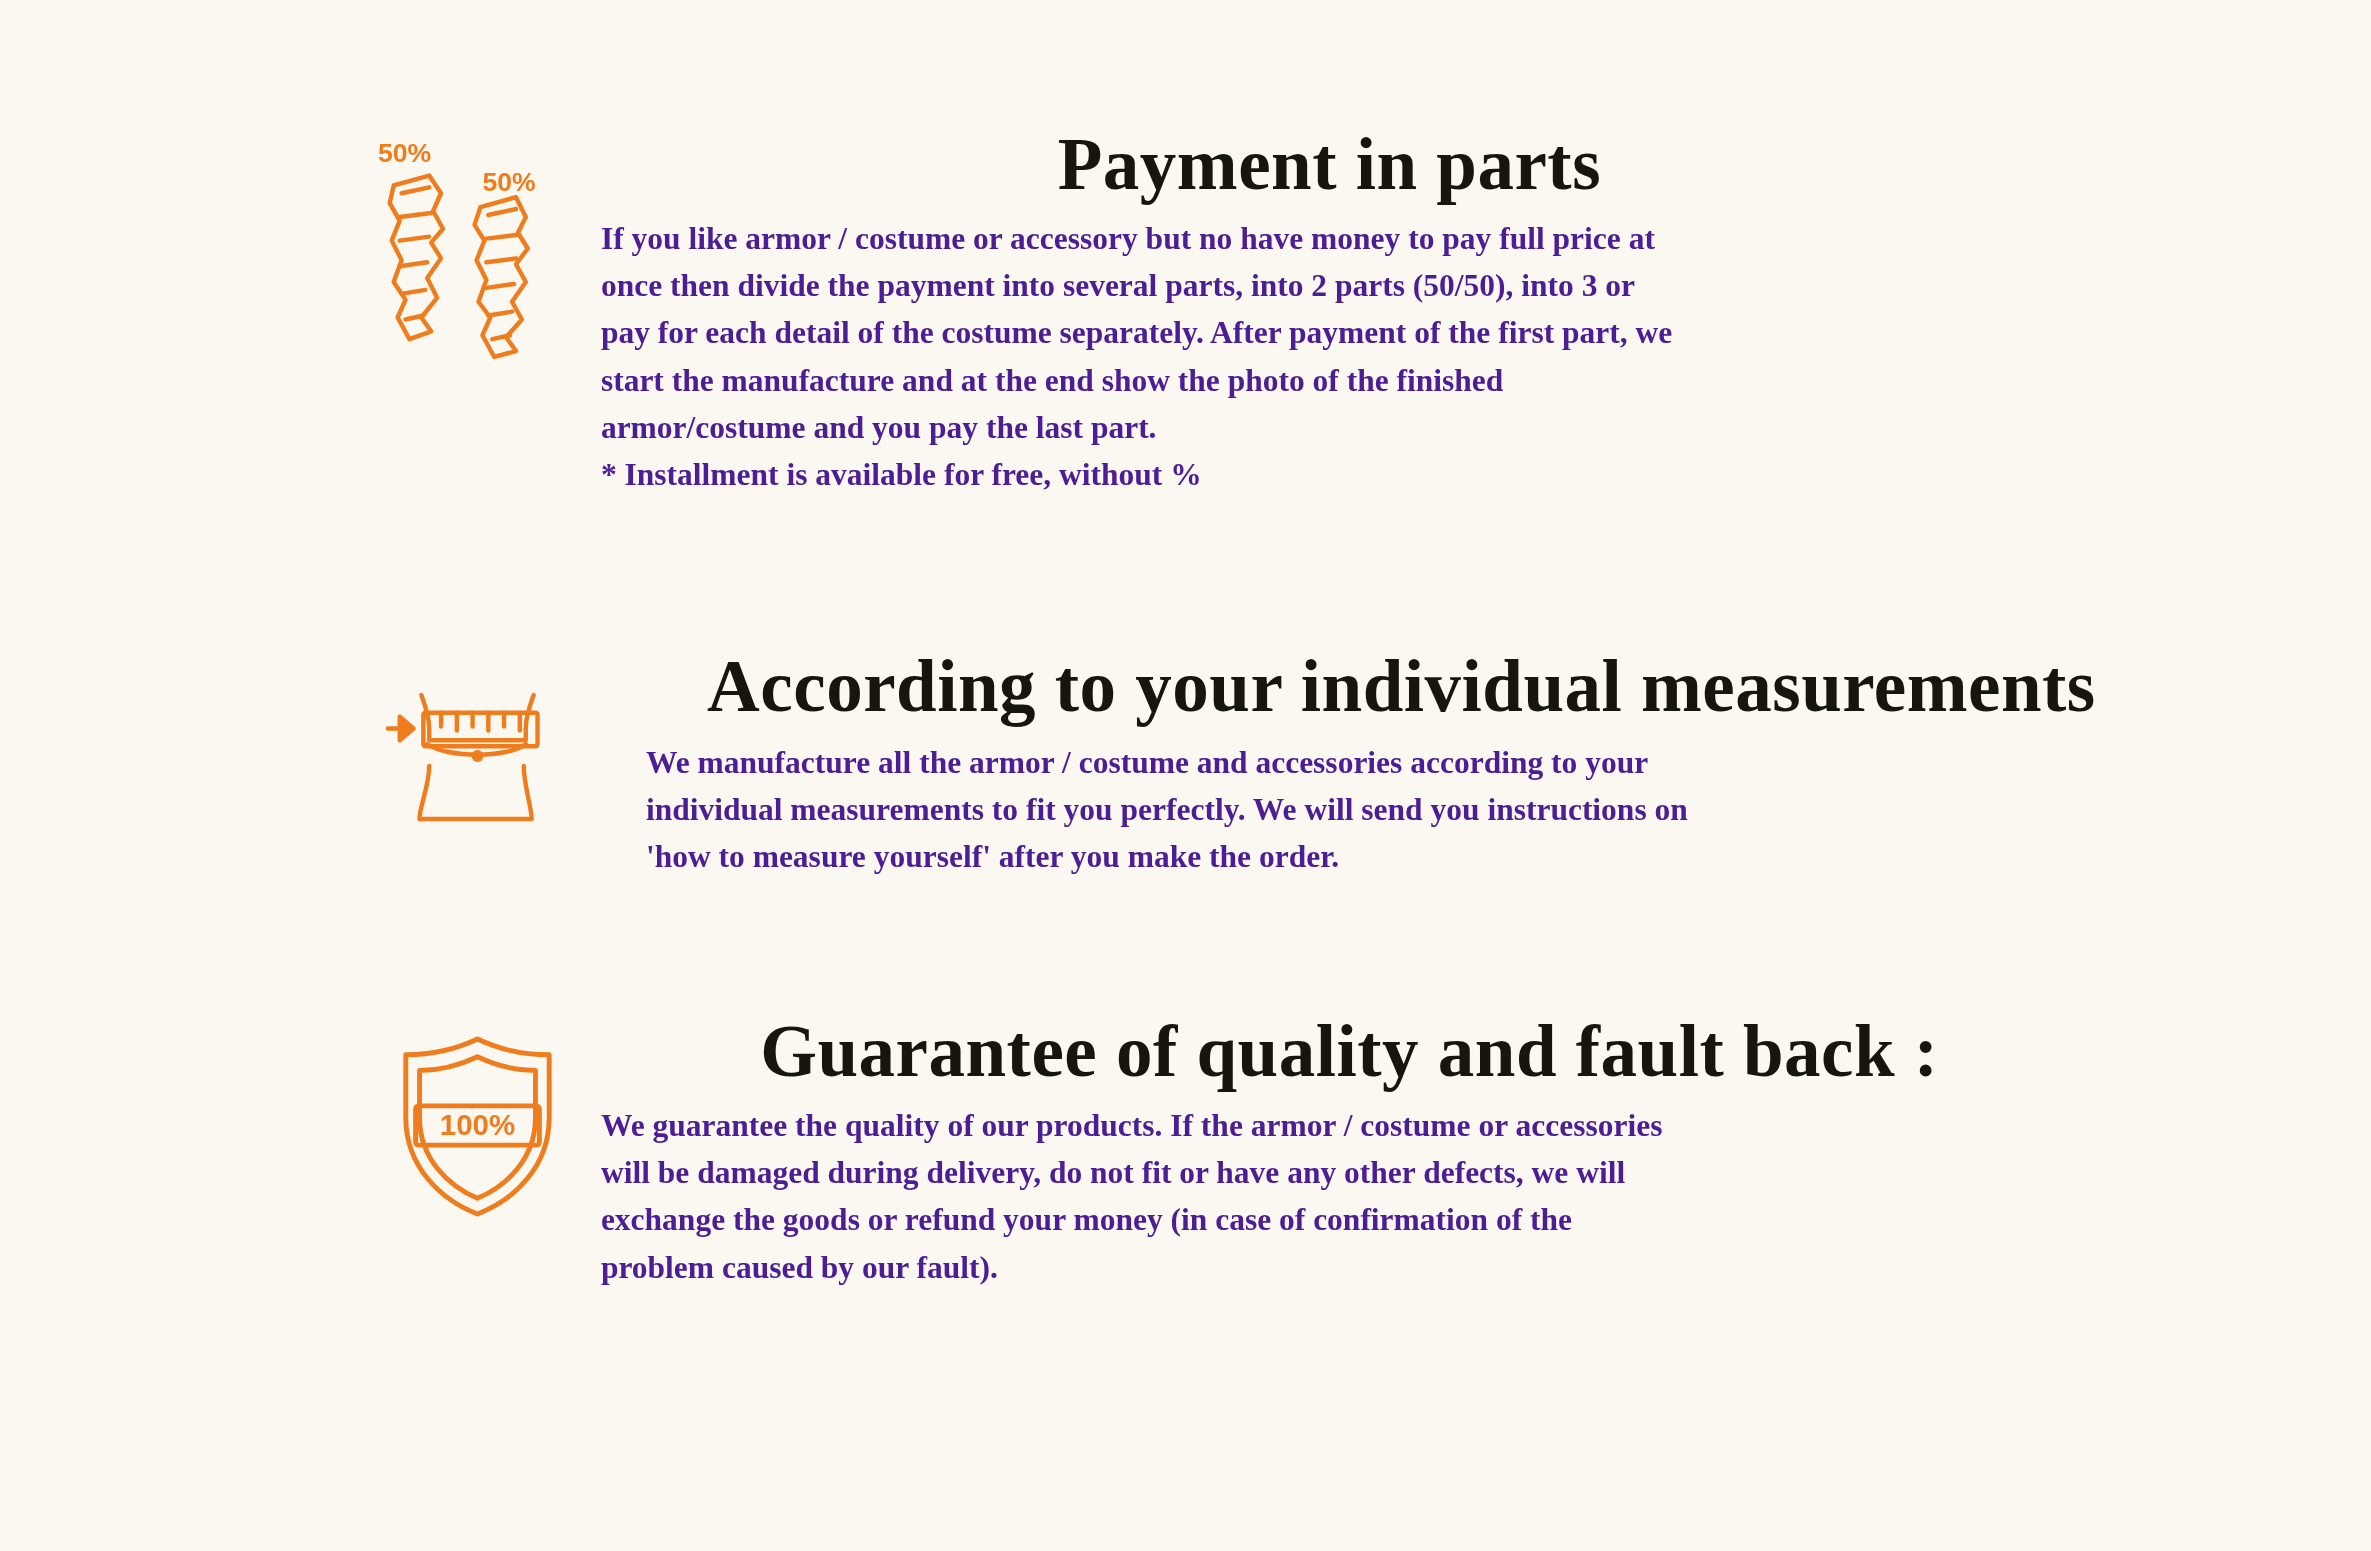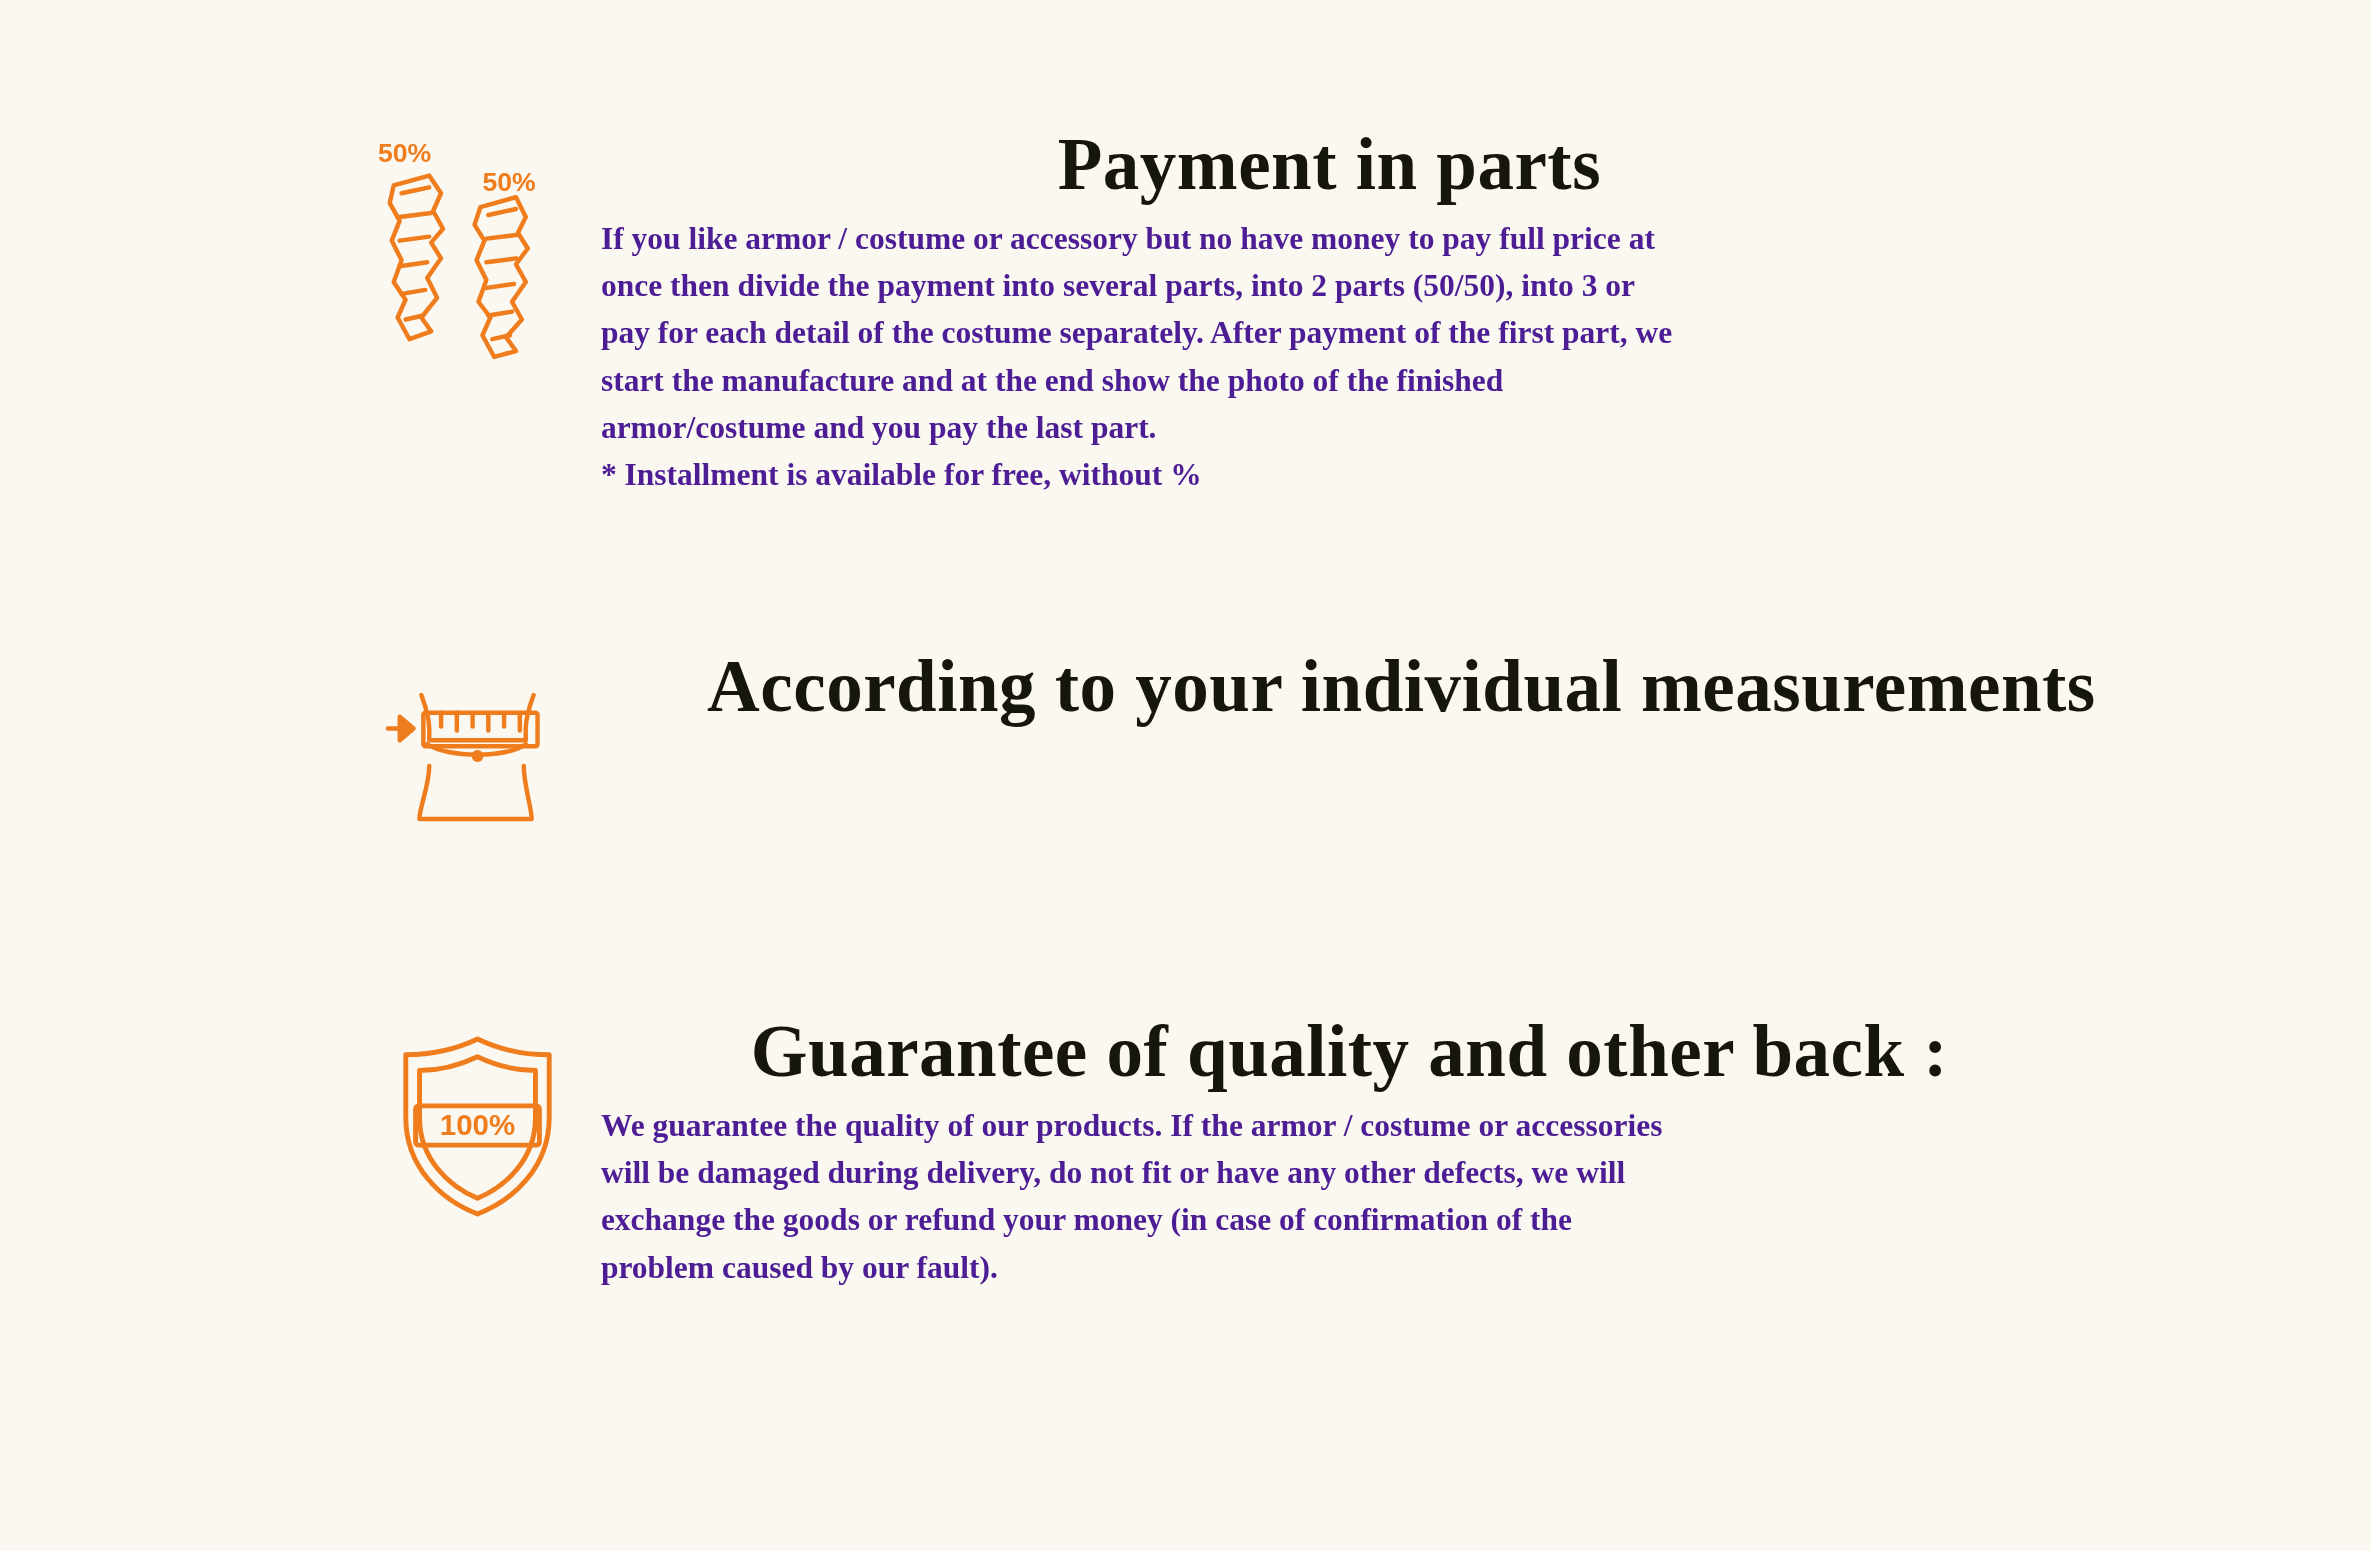--- a/index.html
+++ b/index.html
@@ -181,39 +181,42 @@
           <path d="M44 62 C64 76 126 76 144 62"></path>
           <circle cx="95" cy="74" r="6" fill="#ef7d1d" stroke="none"></circle>
 
           <path d="M4 46 L26 46"></path>
           <path d="M16 34 L30 46 L16 58 Z" fill="#ef7d1d" stroke="#ef7d1d"></path>
         </g>
       </svg>
     </div>
     <div class="text-col">
       <h2 class="heading">According to your individual measurements</h2>
+      <p class="body-text">We manufacture all the armor / costume and accessories according to your
+individual measurements to fit you perfectly. We will send you instructions on
+'how to measure yourself' after you make the order.</p>
     </div>
   </div>
 
   <div class="section" id="sec-guarantee">
     <div class="icon-col">
       <svg class="svg-icon" width="167" height="187" viewBox="0 0 170 190" fill="none" xmlns="http://www.w3.org/2000/svg">
         <g stroke="#ef7d1d" stroke-width="5" fill="none" stroke-linejoin="round" stroke-linecap="round">
 
           <path d="M85 6 C60 18 32 22 12 22 L12 86 C12 136 48 170 85 184 C122 170 158 136 158 86 L158 22 C138 22 110 18 85 6 Z"></path>
 
           <path d="M85 24 C64 34 42 38 26 38 L26 86 C26 128 56 156 85 168 C114 156 144 128 144 86 L144 38 C128 38 106 34 85 24 Z"></path>
 
           <rect x="22" y="74" width="126" height="40" rx="3"></rect>
         </g>
         <text x="85" y="104" text-anchor="middle" font-family="Liberation Sans, sans-serif" font-size="30" font-weight="bold" fill="#ef7d1d">100%</text>
       </svg>
     </div>
     <div class="text-col">
-      <h2 class="heading">Guarantee of quality and other back :</h2>
+      <h2 class="heading">Guarantee of quality and fault back :</h2>
       <p class="body-text">We guarantee the quality of our products. If the armor / costume or accessories
 will be damaged during delivery, do not fit or have any other defects, we will
 exchange the goods or refund your money (in case of confirmation of the
 problem caused by our fault).</p>
     </div>
   </div>
 
 </div>
 
 

